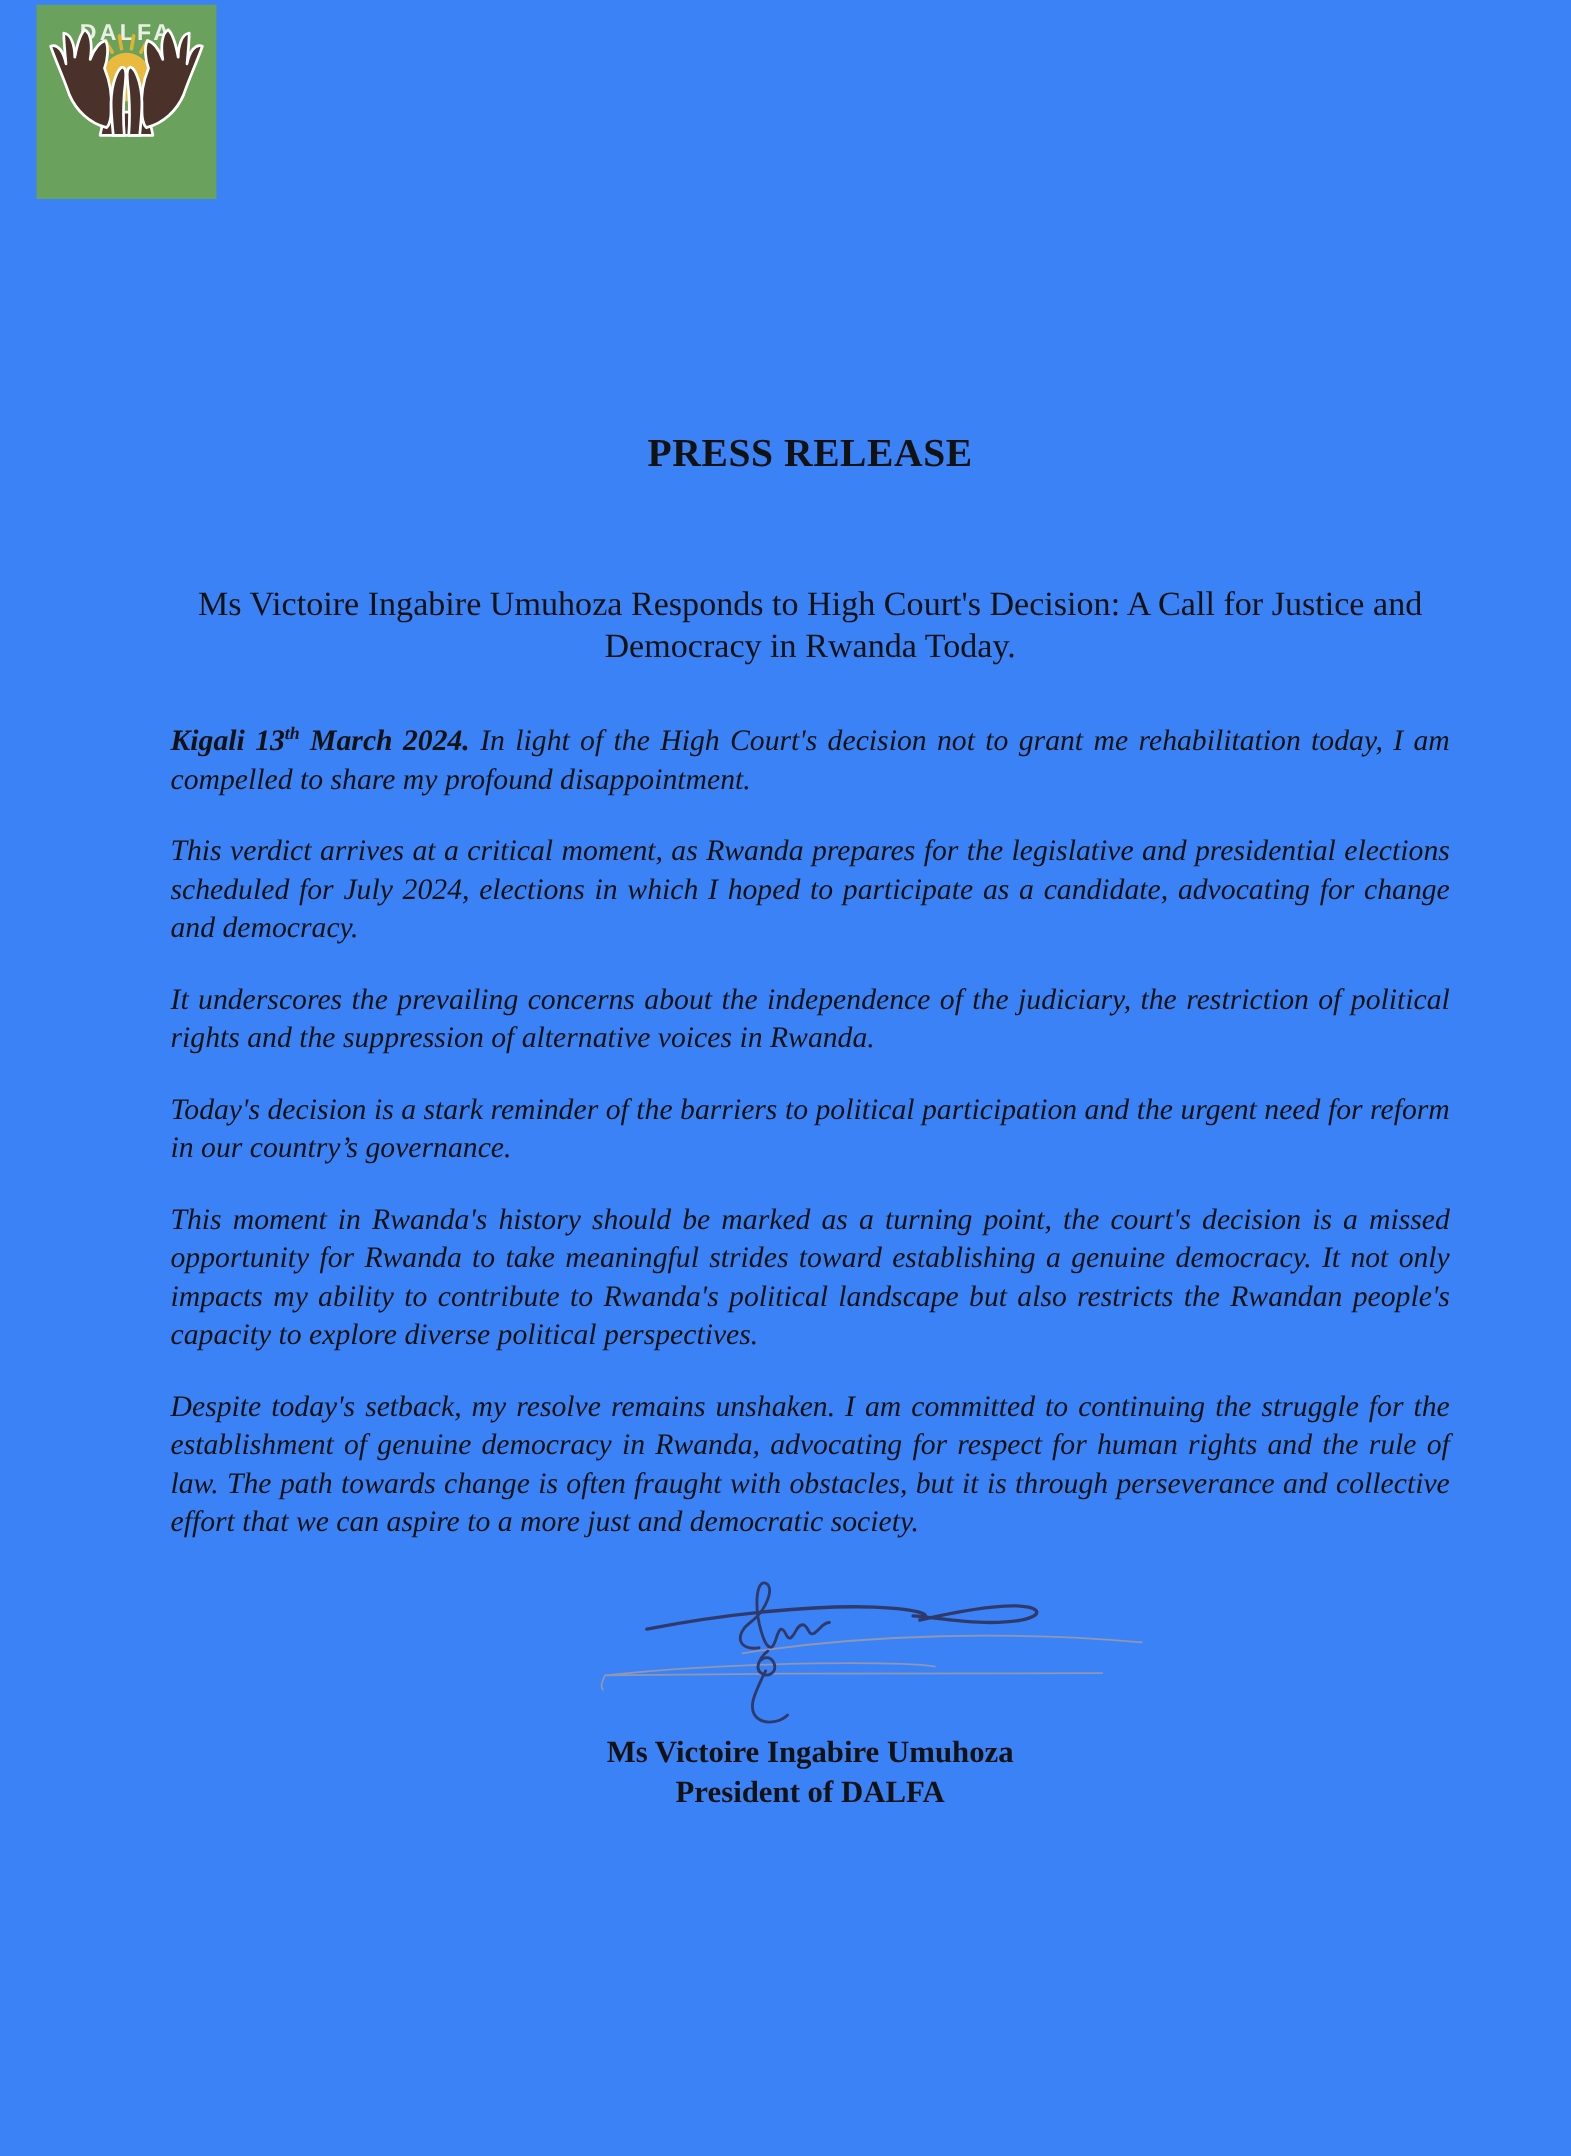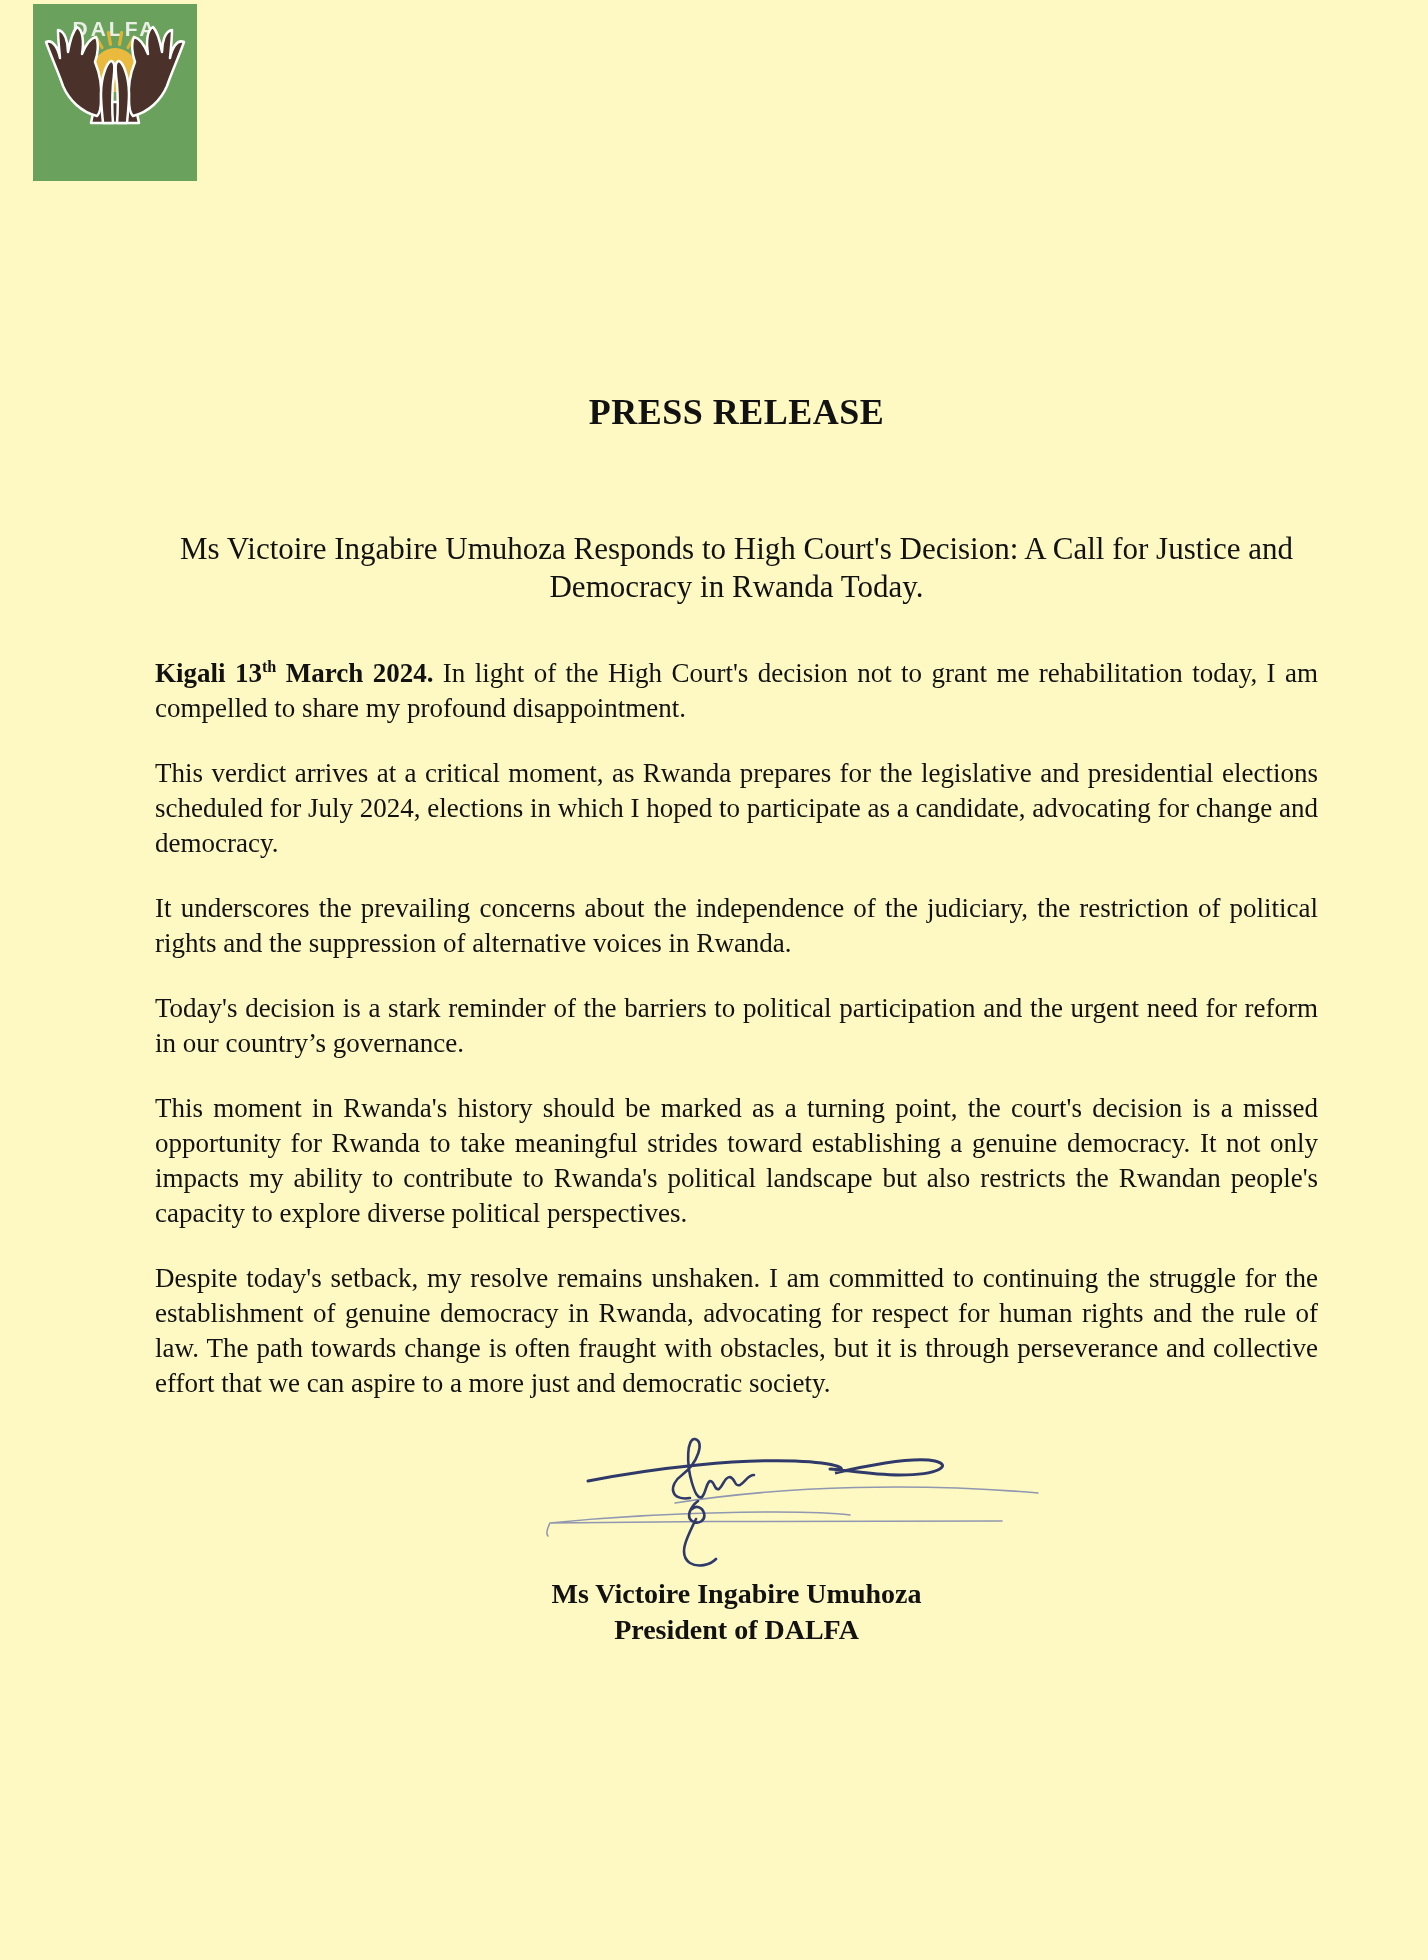--- a/index.html
+++ b/index.html
@@ -1,20 +1,20 @@
 <!DOCTYPE html>
 <html><head>
 <meta charset="utf-8">
 <style>
   html, body { margin: 0; padding: 0; background: #ffffff; }
   .page {
     position: relative;
     width: 1428px;
     height: 1960px;
-    background: #fef9c3;
+    background: #3b82f6;
     font-family: "Liberation Serif", serif;
     color: #121212;
     overflow: hidden;
   }
   .logo {
     position: absolute;
     left: 33px;
     top: 4px;
     width: 164px;
     height: 177px;
@@ -34,20 +34,21 @@
     text-align: center;
     font-weight: normal;
     font-size: 31px;
     line-height: 38px;
   }
   .bodytext {
     margin-top: 50px;
     font-size: 27px;
     line-height: 35px;
     text-align: justify;
+    font-style: italic;
   }
   .bodytext p { margin: 0 0 30px 0; }
   .lead { font-weight: bold; }
   sup.ord {
     font-size: 0.6em;
     vertical-align: super;
     line-height: 0;
     font-weight: bold;
   }
   .sig-wrap {

